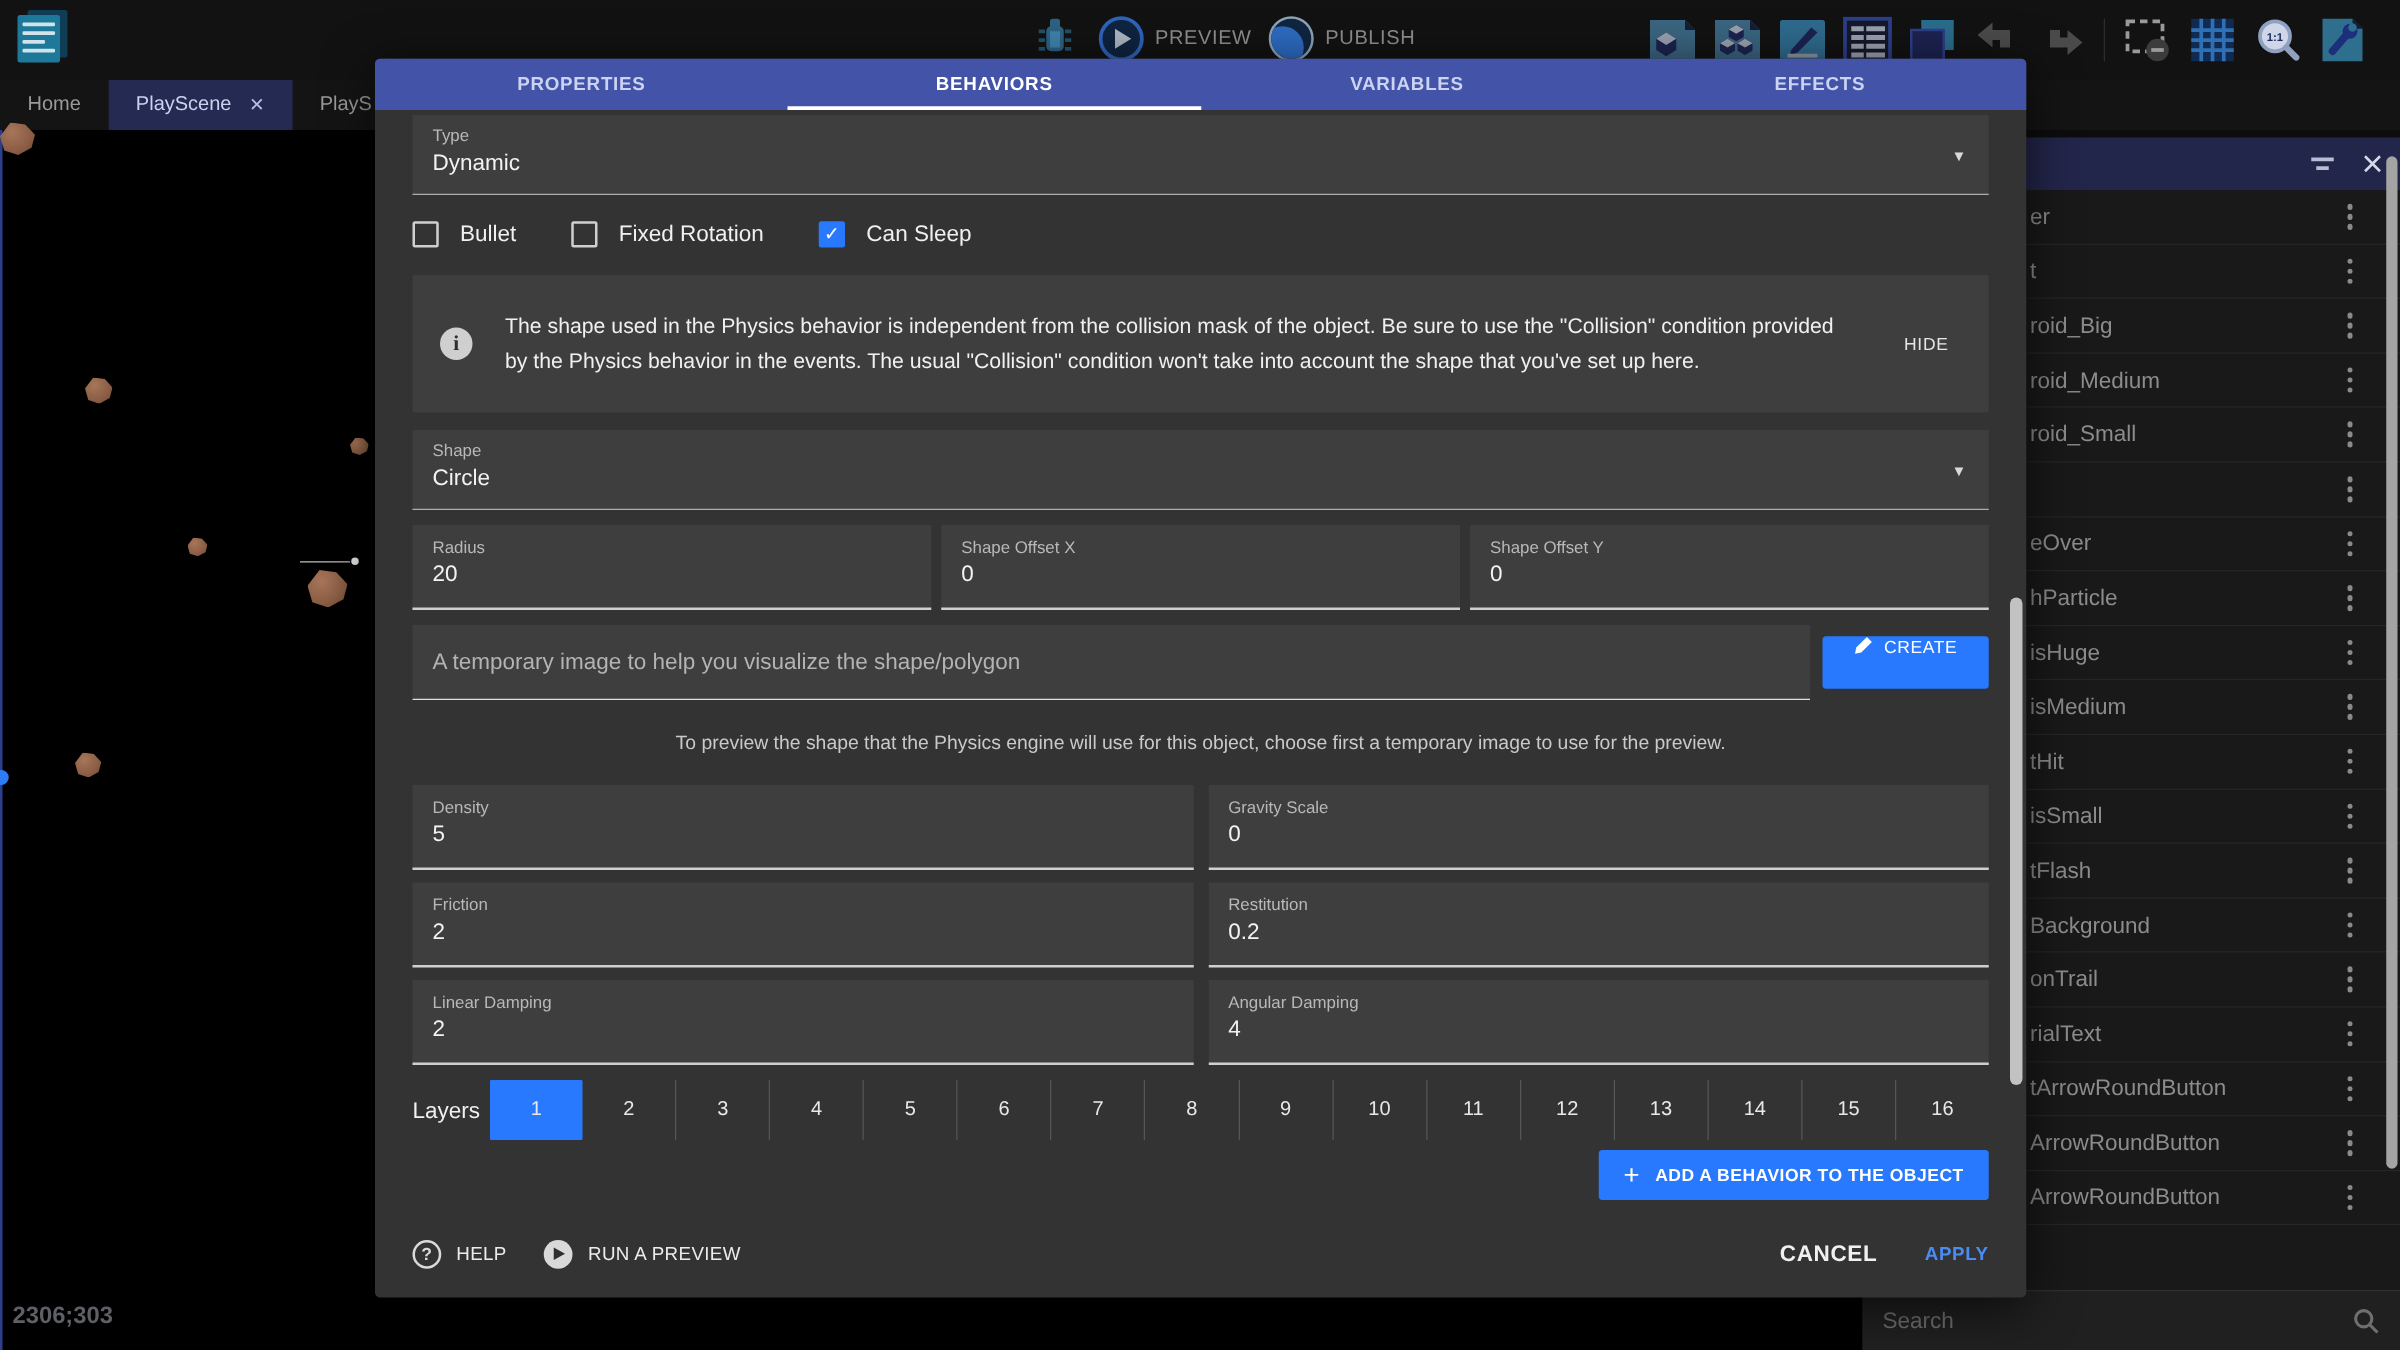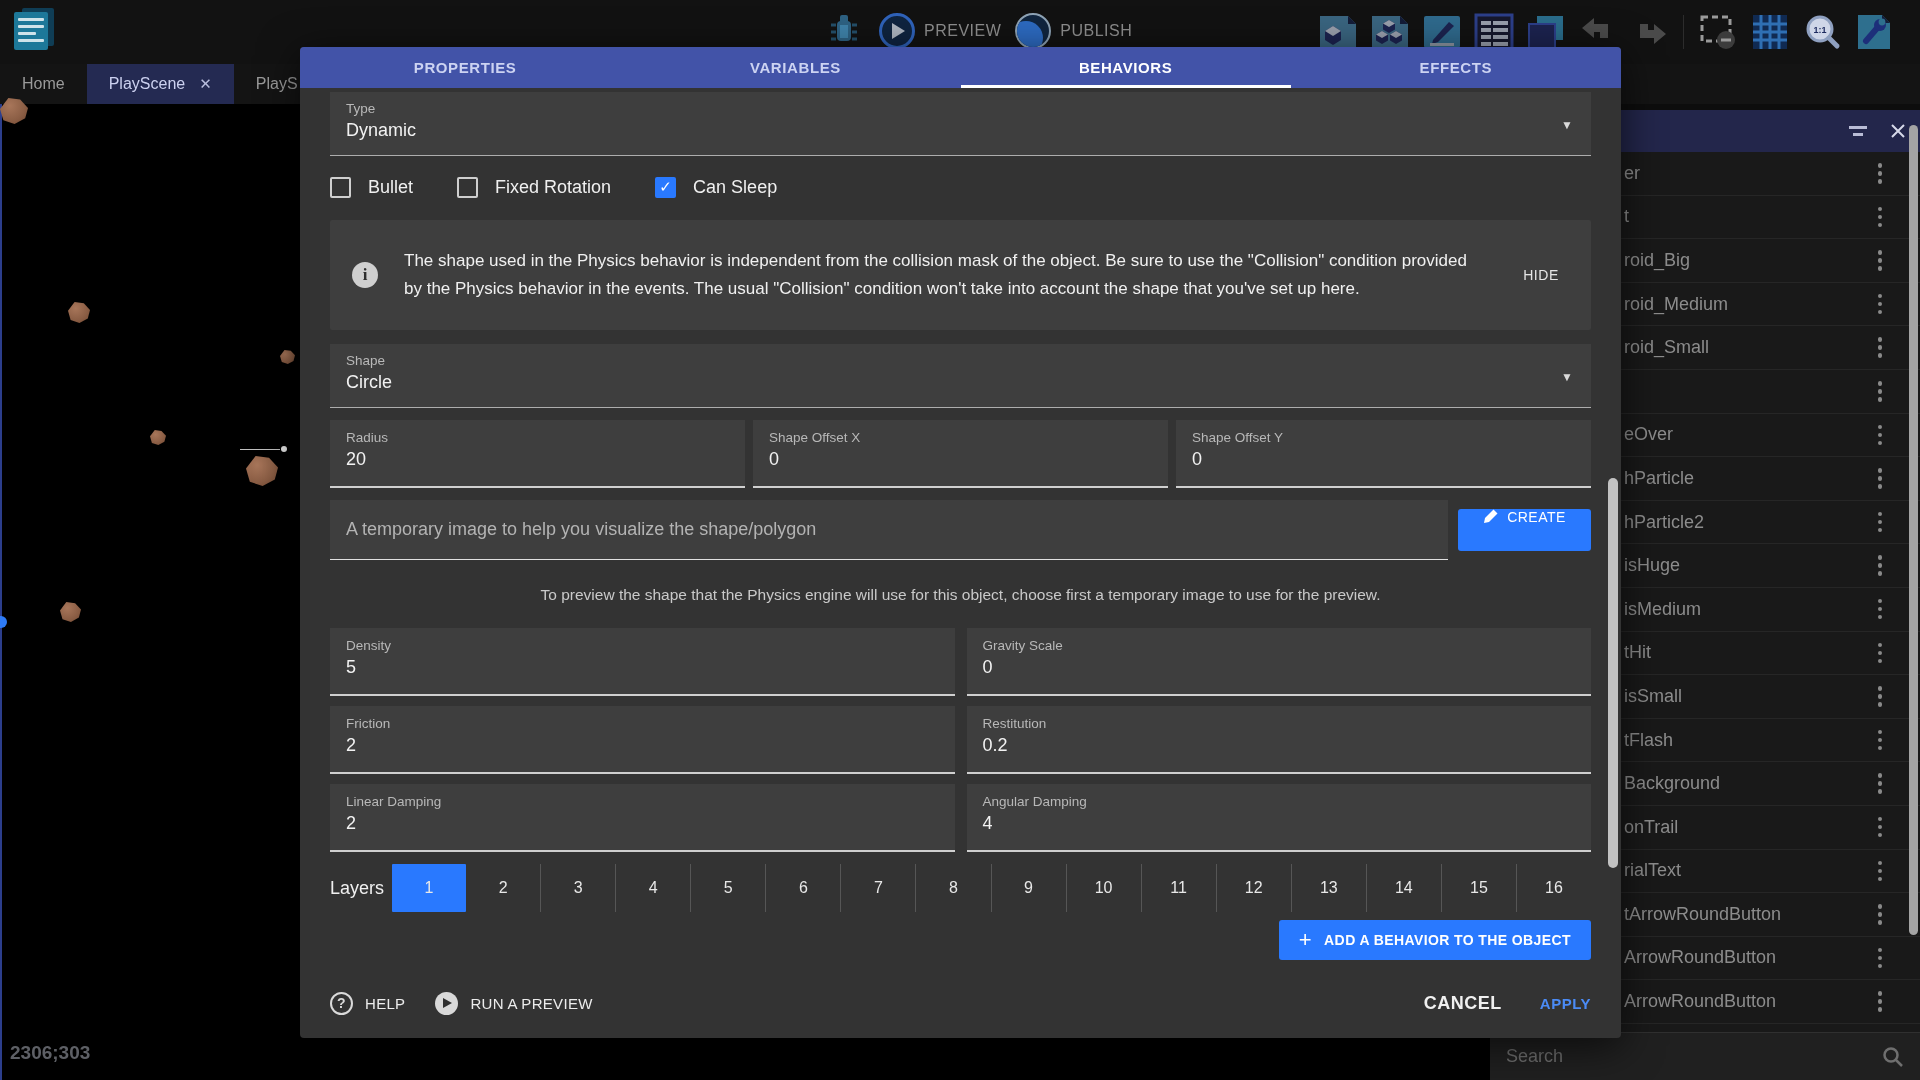--- a/index.html
+++ b/index.html
@@ -334,28 +334,20 @@
     </div>
       <div class="obj-row">
       <span class="txt">hParticle</span>
       <span class="dots">
           <i></i>
           <i></i>
           <i></i>
         </span>
     </div>
       <div class="obj-row">
-      <span class="txt">hParticle2</span>
-      <span class="dots">
-          <i></i>
-          <i></i>
-          <i></i>
-        </span>
-    </div>
-      <div class="obj-row">
       <span class="txt">isHuge</span>
       <span class="dots">
           <i></i>
           <i></i>
           <i></i>
         </span>
     </div>
       <div class="obj-row">
       <span class="txt">isMedium</span>
       <span class="dots">
@@ -445,25 +437,25 @@
       <path d="M14 14 L20 20" stroke="#6f6f6f" stroke-width="2.5"></path>
     </svg>
   </div>
 </div>
 
 <div class="dialog">
   <div class="dlg-tabs">
       <div class="dlg-tab">
       <span>PROPERTIES</span>
     </div>
+      <div class="dlg-tab active">
+      <span>BEHAVIORS</span>
+    </div>
       <div class="dlg-tab">
       <span>VARIABLES</span>
-    </div>
-      <div class="dlg-tab active">
-      <span>BEHAVIORS</span>
     </div>
       <div class="dlg-tab">
       <span>EFFECTS</span>
     </div>
     </div>
 
   <div class="dlg-body">
     <div class="select-field">
       <div class="f-label">Type</div>
       <div class="f-value">Dynamic</div>

